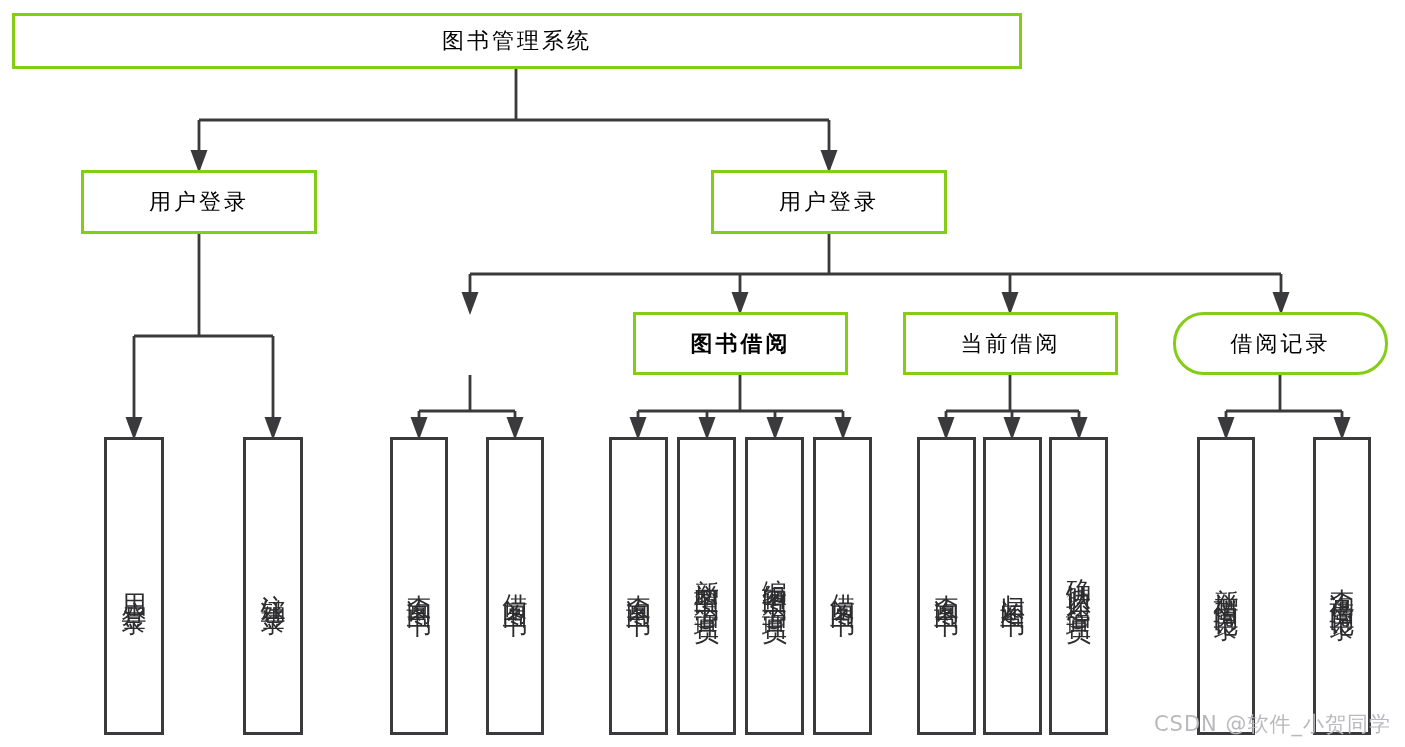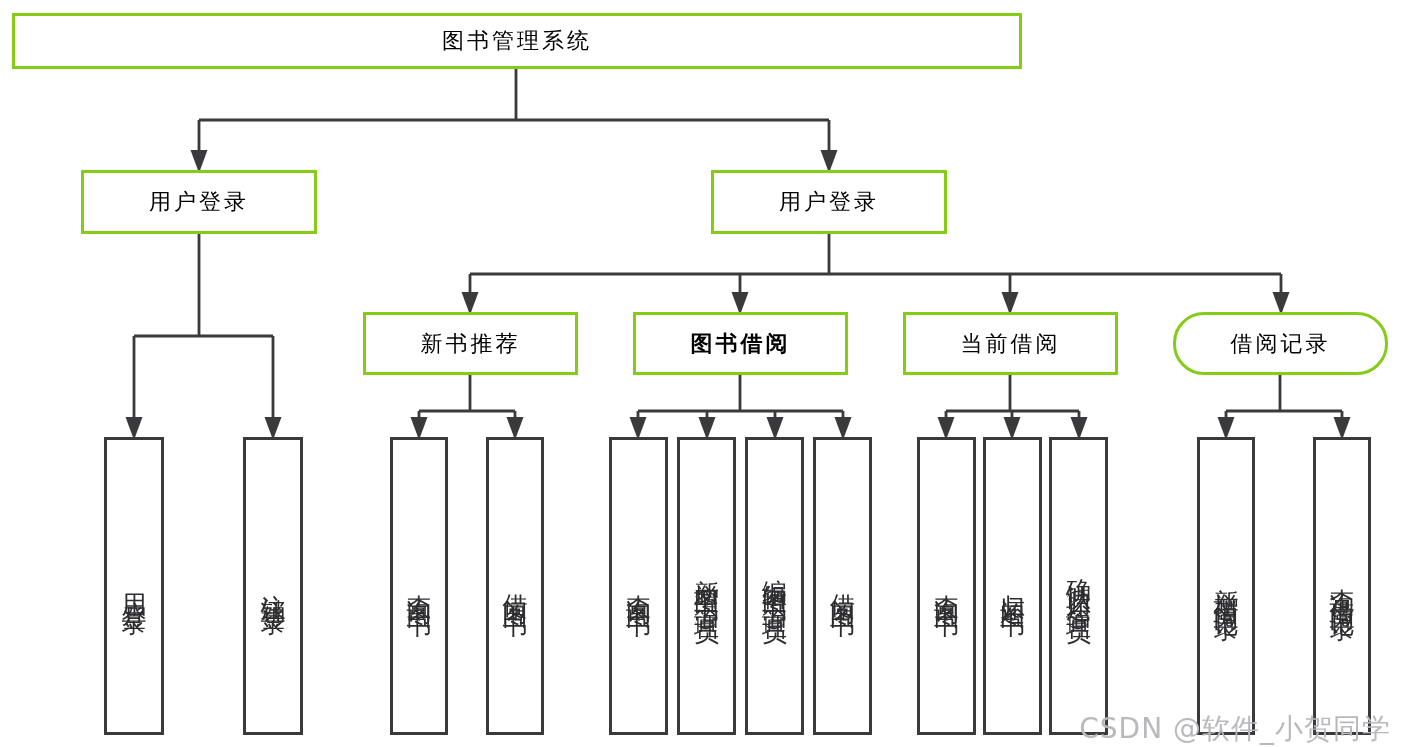--- a/index.html
+++ b/index.html
@@ -43,21 +43,21 @@
     letter-spacing:6px;
     color:#2d2d2f;
     line-height:1;
   }
   #wires{position:absolute;left:0;top:0;width:1405px;height:747px;}
   #wires path{stroke:#3a3a3c;stroke-width:2.8;fill:none;}
   #wires polygon{fill:#3a3a3c;}
   .watermark{
     position:absolute;
     right:14px;top:710px;
-    font-size:28px;
+    font-size:21px;
     letter-spacing:1px;
     color:#b9b9bd;
     z-index:5;
     white-space:nowrap;
   }
 </style>
 </head>
 <body>
 
 <div id="canvas">
@@ -108,21 +108,20 @@
       <use href="#arrowhead" x="1226" y="440"></use>
       <use href="#arrowhead" x="1342" y="440"></use>
     </g>
   </svg>
 
   <div class="node root">图书管理系统</div>
 
   <div class="node l2a">用户登录</div>
   <div class="node l2b">用户登录</div>
 
-  <div class="node l3" style="left:363px;">新书推荐</div>
   <div class="node l3" style="left:633px;font-weight:bold;">图书借阅</div>
   <div class="node l3" style="left:903px;">当前借阅</div>
   <div class="node l3" style="left:1173px;border-radius:31px;">借阅记录</div>
 
   <div class="leaf" style="left:104px;width:60px;">用户登录</div>
   <div class="leaf" style="left:243px;width:60px;">注销登录</div>
 
   <div class="leaf" style="left:390px;width:58px;">查询图书</div>
   <div class="leaf" style="left:486px;width:58px;">借阅图书</div>
 

